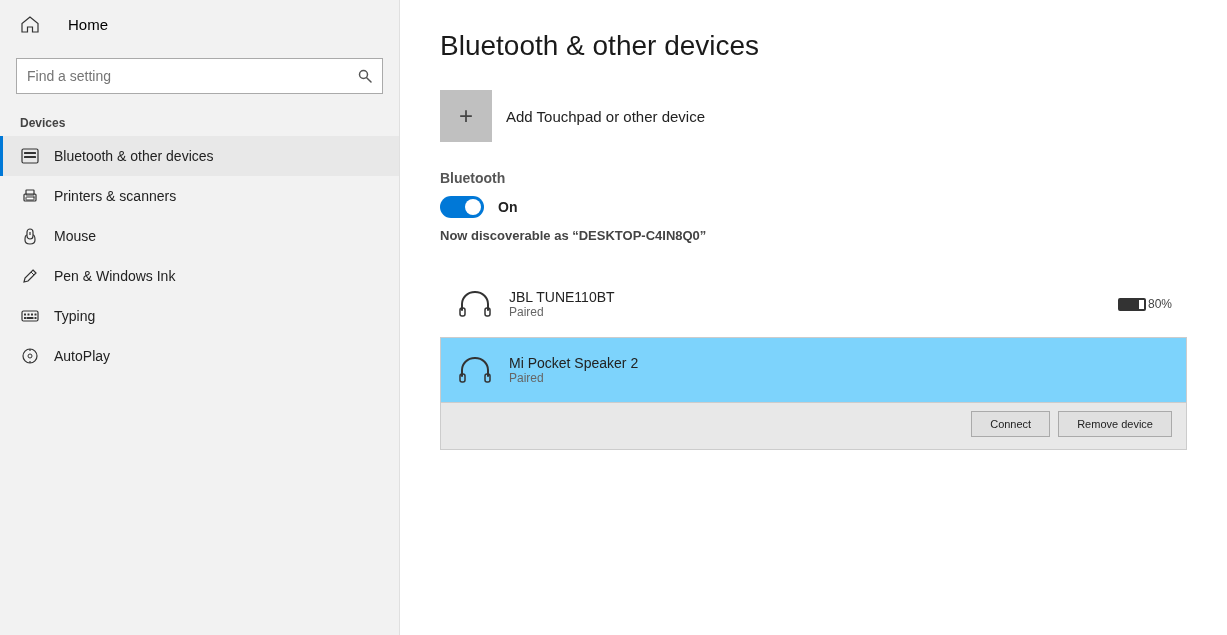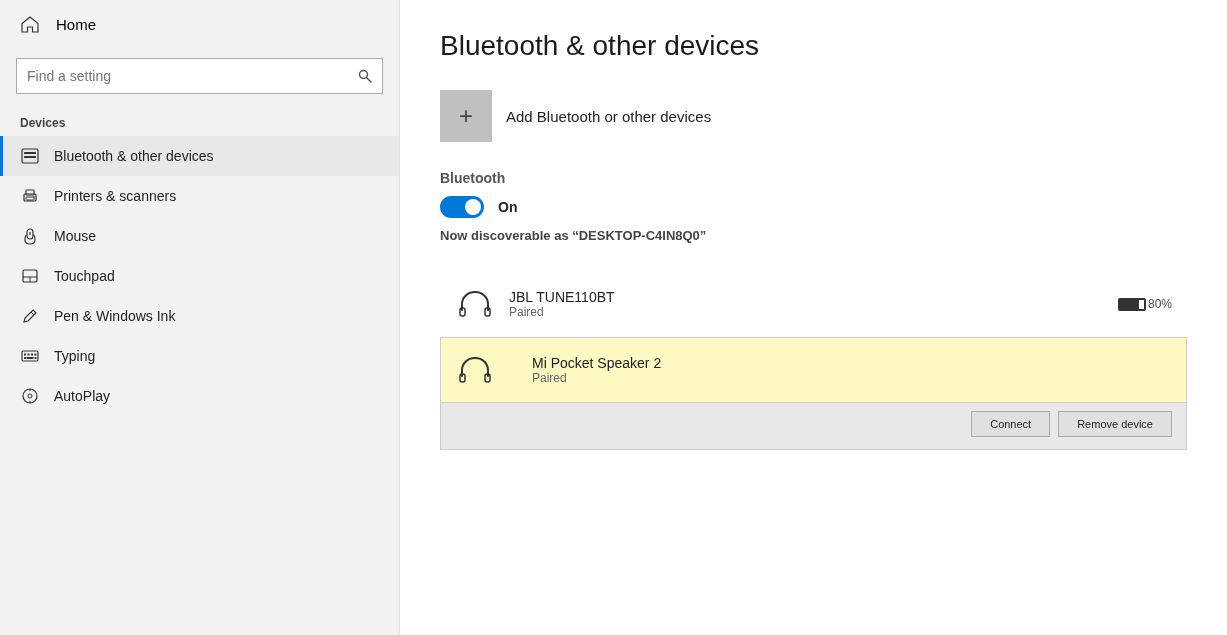--- a/index.html
+++ b/index.html
@@ -20,21 +20,21 @@
       display: flex;
       flex-direction: column;
       padding: 0;
       border-right: 1px solid #e0e0e0;
       flex-shrink: 0;
     }
 
     .sidebar-home {
       display: flex;
       align-items: center;
-      gap: 16px;
+      gap: 28px;
       padding: 14px 20px;
       font-size: 15px;
       cursor: pointer;
     }
 
     .search-box-wrapper {
       padding: 10px 16px 14px 16px;
     }
     .search-box {
       display: flex;
@@ -208,23 +208,22 @@
     }
 
     .device-item {
       display: flex;
       align-items: center;
       padding: 12px 14px;
       border: 1px solid transparent;
       cursor: pointer;
     }
     .device-item.selected {
-      background: #fef9c3;
+      background: #7dd3fc;
       border: 1px solid #ccc;
-      gap: 23px;
     }
 
     .device-icon {
       width: 40px;
       height: 40px;
       display: flex;
       align-items: center;
       justify-content: center;
       flex-shrink: 0;
       margin-right: 14px;
@@ -365,30 +364,20 @@
       <span class="sidebar-icon">
         <svg width="18" height="18" viewBox="0 0 18 18" fill="none">
           <rect x="6" y="2" width="6" height="10" rx="3" stroke="#333" stroke-width="1.2" fill="none"></rect>
           <line x1="9" y1="5" x2="9" y2="8" stroke="#333" stroke-width="1.2"></line>
           <path d="M6 8 Q4 8 4 13 Q4 17 9 17 Q14 17 14 13 Q14 8 12 8" stroke="#333" stroke-width="1.2" fill="none"></path>
         </svg>
       </span>
       <span>Mouse</span>
     </div>
 
-    <div class="sidebar-item">
-      <span class="sidebar-icon">
-        <svg width="18" height="18" viewBox="0 0 18 18" fill="none">
-          <rect x="2" y="3" width="14" height="12" rx="1.5" stroke="#333" stroke-width="1.2" fill="none"></rect>
-          <line x1="2" y1="10" x2="16" y2="10" stroke="#333" stroke-width="1"></line>
-          <line x1="9" y1="10" x2="9" y2="15" stroke="#333" stroke-width="1"></line>
-        </svg>
-      </span>
-      <span>Touchpad</span>
-    </div>
 
     <div class="sidebar-item">
       <span class="sidebar-icon">
         <svg width="18" height="18" viewBox="0 0 18 18" fill="none">
           <path d="M12 3 L15 6 L7 14 L3 15 L4 11 Z" stroke="#333" stroke-width="1.2" fill="none"></path>
           <line x1="10" y1="5" x2="13" y2="8" stroke="#333" stroke-width="1"></line>
         </svg>
       </span>
       <span>Pen &amp; Windows Ink</span>
     </div>
@@ -425,21 +414,21 @@
 </div>
 
 <div class="main-content">
 
   <h1 class="page-title">Bluetooth &amp; other devices</h1>
 
   <div class="add-device-btn">
     <div class="add-device-box">
       <span>+</span>
     </div>
-    <span class="add-device-label">Add Bluetooth or other devices</span>
+    <span class="add-device-label">Add Touchpad or other device</span>
   </div>
 
   <div class="bluetooth-section">
     <div class="section-heading">Bluetooth</div>
     <div class="toggle-row">
       <div class="toggle"></div>
       <span class="toggle-label">On</span>
     </div>
     <div class="discoverable-text">Now discoverable as “DESKTOP-C4IN8Q0”</div>
   </div>

